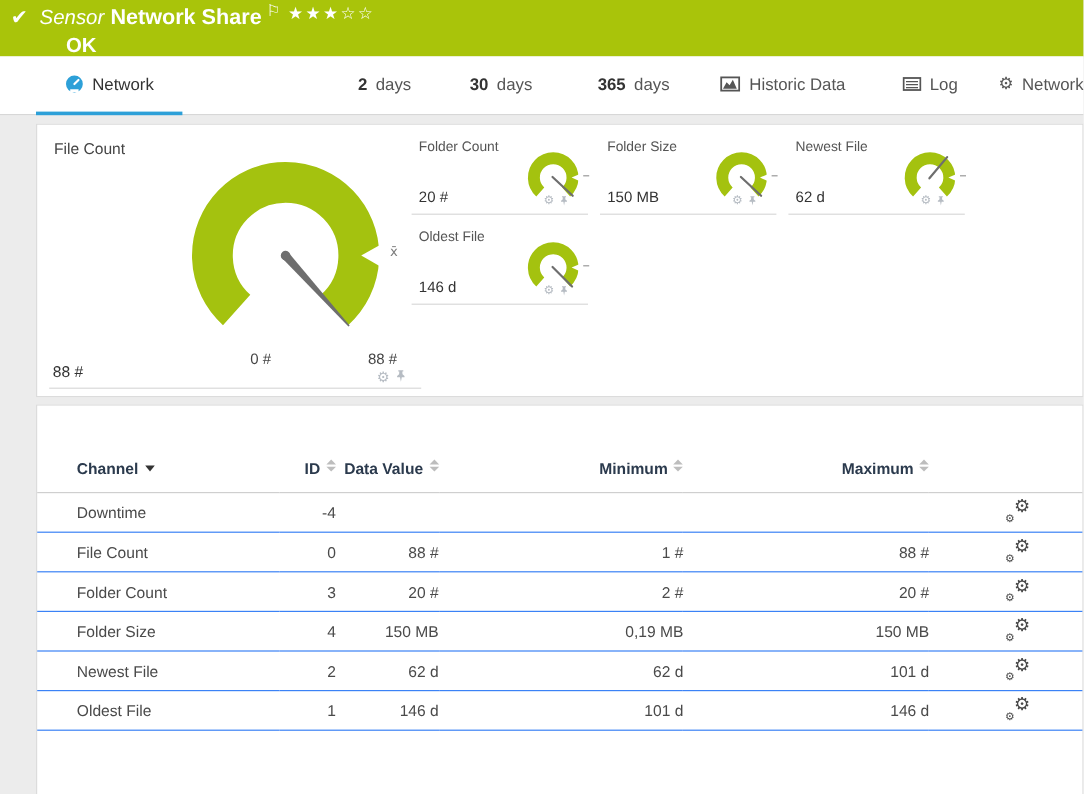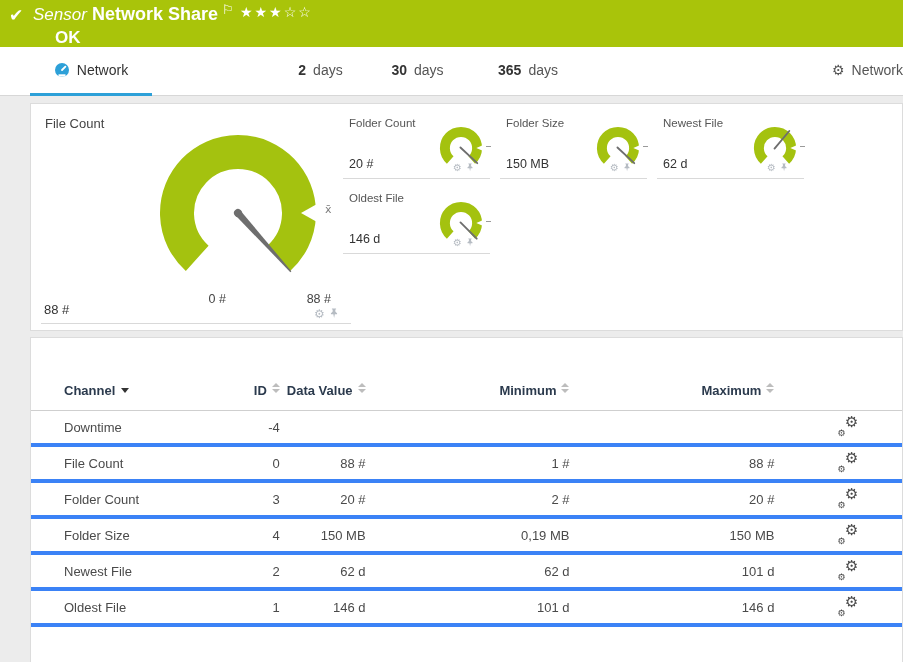--- a/index.html
+++ b/index.html
@@ -57,21 +57,21 @@
   .sblock .icoset .gear{font-size:10px;line-height:10px;}
 
   
   table.chan{border-collapse:collapse;width:100%;margin-top:45px;table-layout:fixed;font-size:13px;color:#4a4a4a;}
   table.chan col.c1{width:193px}table.chan col.c2{width:45px}table.chan col.c3{width:82px}
   table.chan col.c4{width:195px}table.chan col.c5{width:196px}table.chan col.c6{width:122px}
   table.chan th{font-size:13px;font-weight:bold;color:#2b3a4d;text-align:right;vertical-align:top;
                 padding:0 0 12px 0;cursor:pointer;}
   table.chan th.first{text-align:left;padding-left:33px;}
   table.chan thead tr{border-bottom:1px solid #cfcfcf;}
-  table.chan tbody tr{border-bottom:4px solid #3b82f6;}
+  table.chan tbody tr{border-bottom:1px solid #3b82f6;}
   table.chan td{height:32px;text-align:right;padding:0;}
   table.chan td.first{text-align:left;padding-left:33px;}
   table.chan td.icons{text-align:left;padding-left:64px;}
 
   .sort{display:inline-block;vertical-align:2px;margin-left:5px;}
   .sort i{display:block;width:0;height:0;border-left:4px solid transparent;border-right:4px solid transparent;}
   .sort .up{border-bottom:4px solid #bdbdbd;margin-bottom:2px;}
   .sort .dn{border-top:4px solid #bdbdbd;}
   .caret{display:inline-block;vertical-align:2px;margin-left:6px;width:0;height:0;
          border-left:4px solid transparent;border-right:4px solid transparent;border-top:5px solid #333;}
@@ -107,20 +107,34 @@
       <b>2</b>
       <span class="dim">days</span>
     </div>
     <div class="tab" style="left:375px;width:85px">
       <b>30</b>
       <span class="dim">days</span>
     </div>
     <div class="tab" style="left:478px;width:100px">
       <b>365</b>
       <span class="dim">days</span>
+    </div>
+    <div class="tab" style="left:595px;width:115px">
+      <svg class="ticon" width="17" height="16" viewBox="0 0 17 16">
+        <rect x="1" y="2.5" width="15" height="11" fill="none" stroke="#555" stroke-width="1.5"></rect>
+        <path d="M2.5 12 L5.5 6.5 L8 9 L10.7 4.5 L14 12 Z" fill="#555"></path>
+      </svg>
+      <span>Historic Data</span>
+    </div>
+    <div class="tab" style="left:745px;width:60px">
+      <svg class="ticon" width="16" height="16" viewBox="0 0 16 16">
+        <rect x="1" y="3" width="14" height="10" fill="none" stroke="#555" stroke-width="1.5"></rect>
+        <path d="M3 6h10 M3 8.5h10 M3 11h10" stroke="#555" stroke-width="1.1"></path>
+      </svg>
+      <span>Log</span>
     </div>
     <div class="tab" style="left:830px;width:75px">
       <span class="glyph" style="font-size:14px;color:#555">⚙</span>
       <span>Network</span>
     </div>
   </div>
 
   <div class="panel panel1">
 
     <div class="bigblock">

